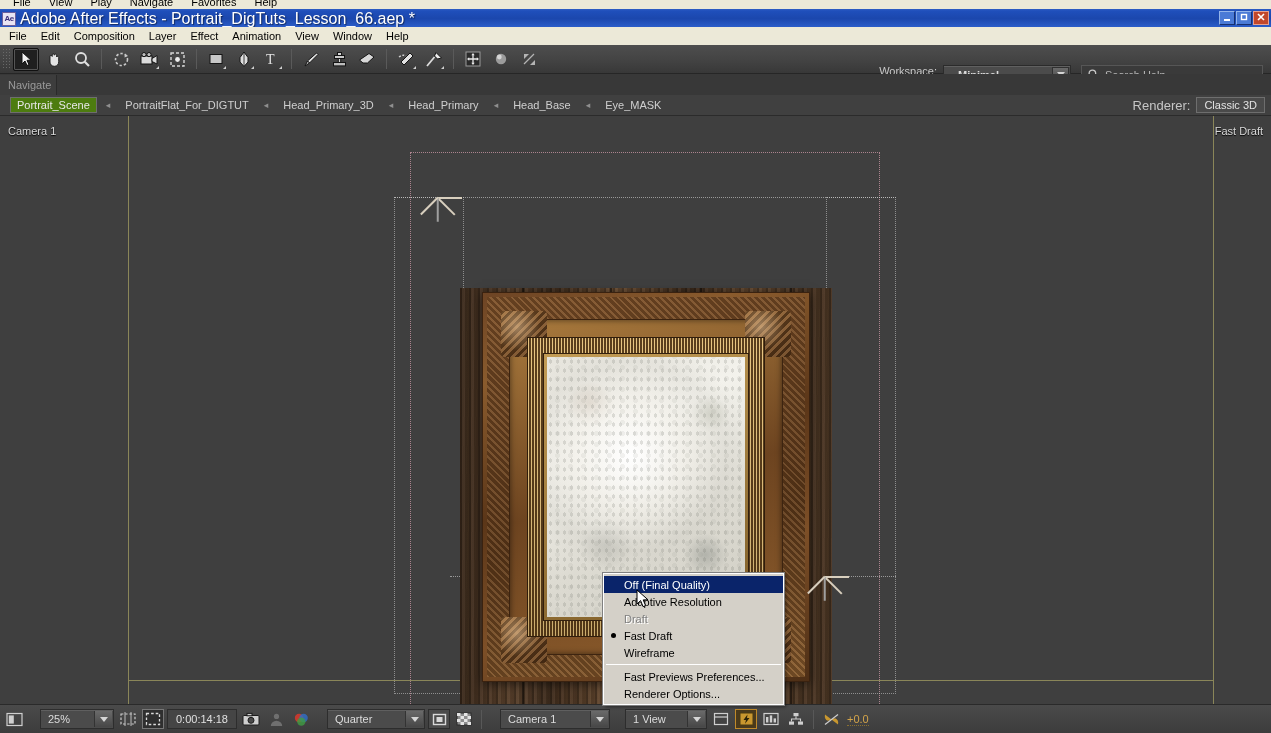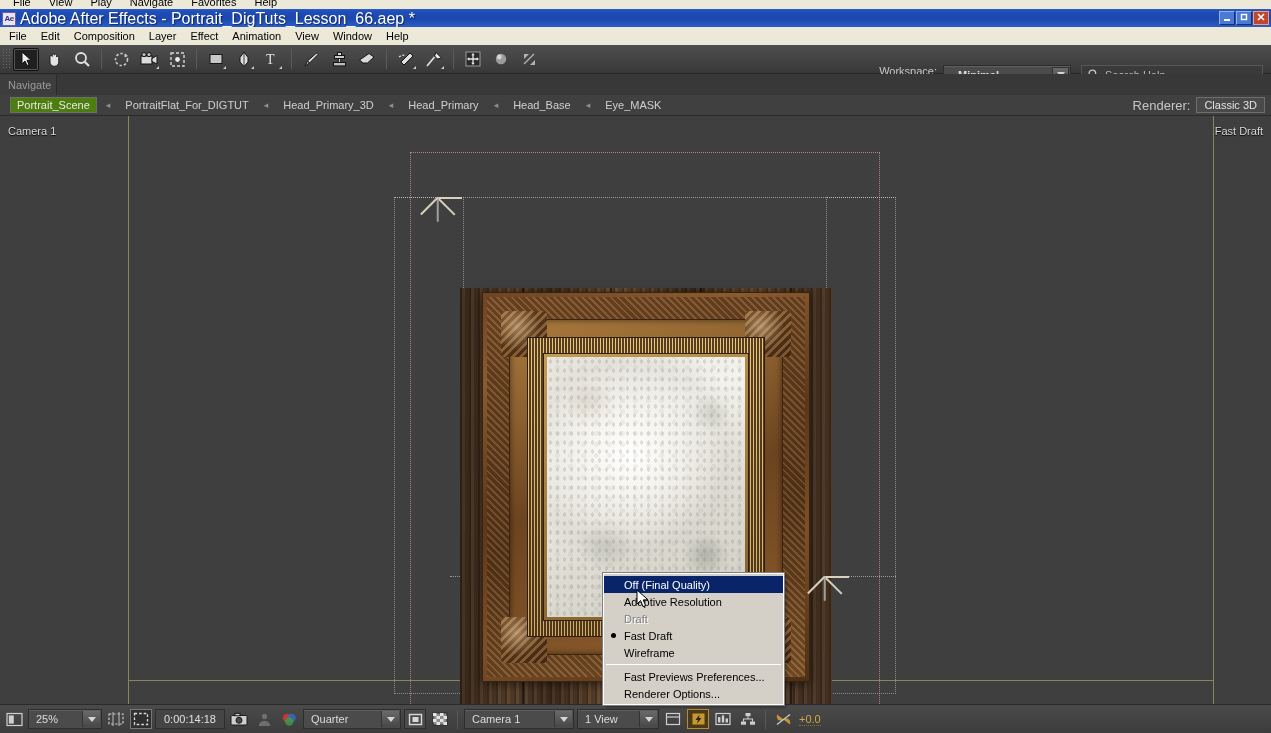--- a/index.html
+++ b/index.html
@@ -264,21 +264,21 @@
   
   .statusbar {
     position: absolute; top: 704px; left: 0; width: 1271px; height: 29px;
     background: linear-gradient(180deg,#4a4a4a,#3c3c3c);
     border-top: 1px solid #2a2a2a;
     display: flex; align-items: center; padding-left: 3px; gap: 3px;
   }
   .sb-select {
     height: 20px; background: #4b4b4b; border: 1px solid #2d2d2d;
     box-shadow: inset 0 1px 0 #5f5f5f; display: flex; align-items: center;
-    font-size: 11px; color: #dcdcdc; padding-left: 7px; position: relative;
+    font-size: 11px; color: #dcdcdc; padding-left: 7px; position: relative; margin-left: 12px;
   }
   .sb-select .arrowbox {
     position: absolute; right: 1px; top: 1px; bottom: 1px; width: 18px;
     background: linear-gradient(180deg,#6a6a6a,#474747); border-left: 1px solid #333;
     display: flex; align-items: center; justify-content: center;
   }
   .sb-field {
     height: 20px; background: #454545; border: 1px solid #2d2d2d;
     display: flex; align-items: center; justify-content: center;
     font-size: 11px; color: #e0e0e0; padding: 0 8px;

